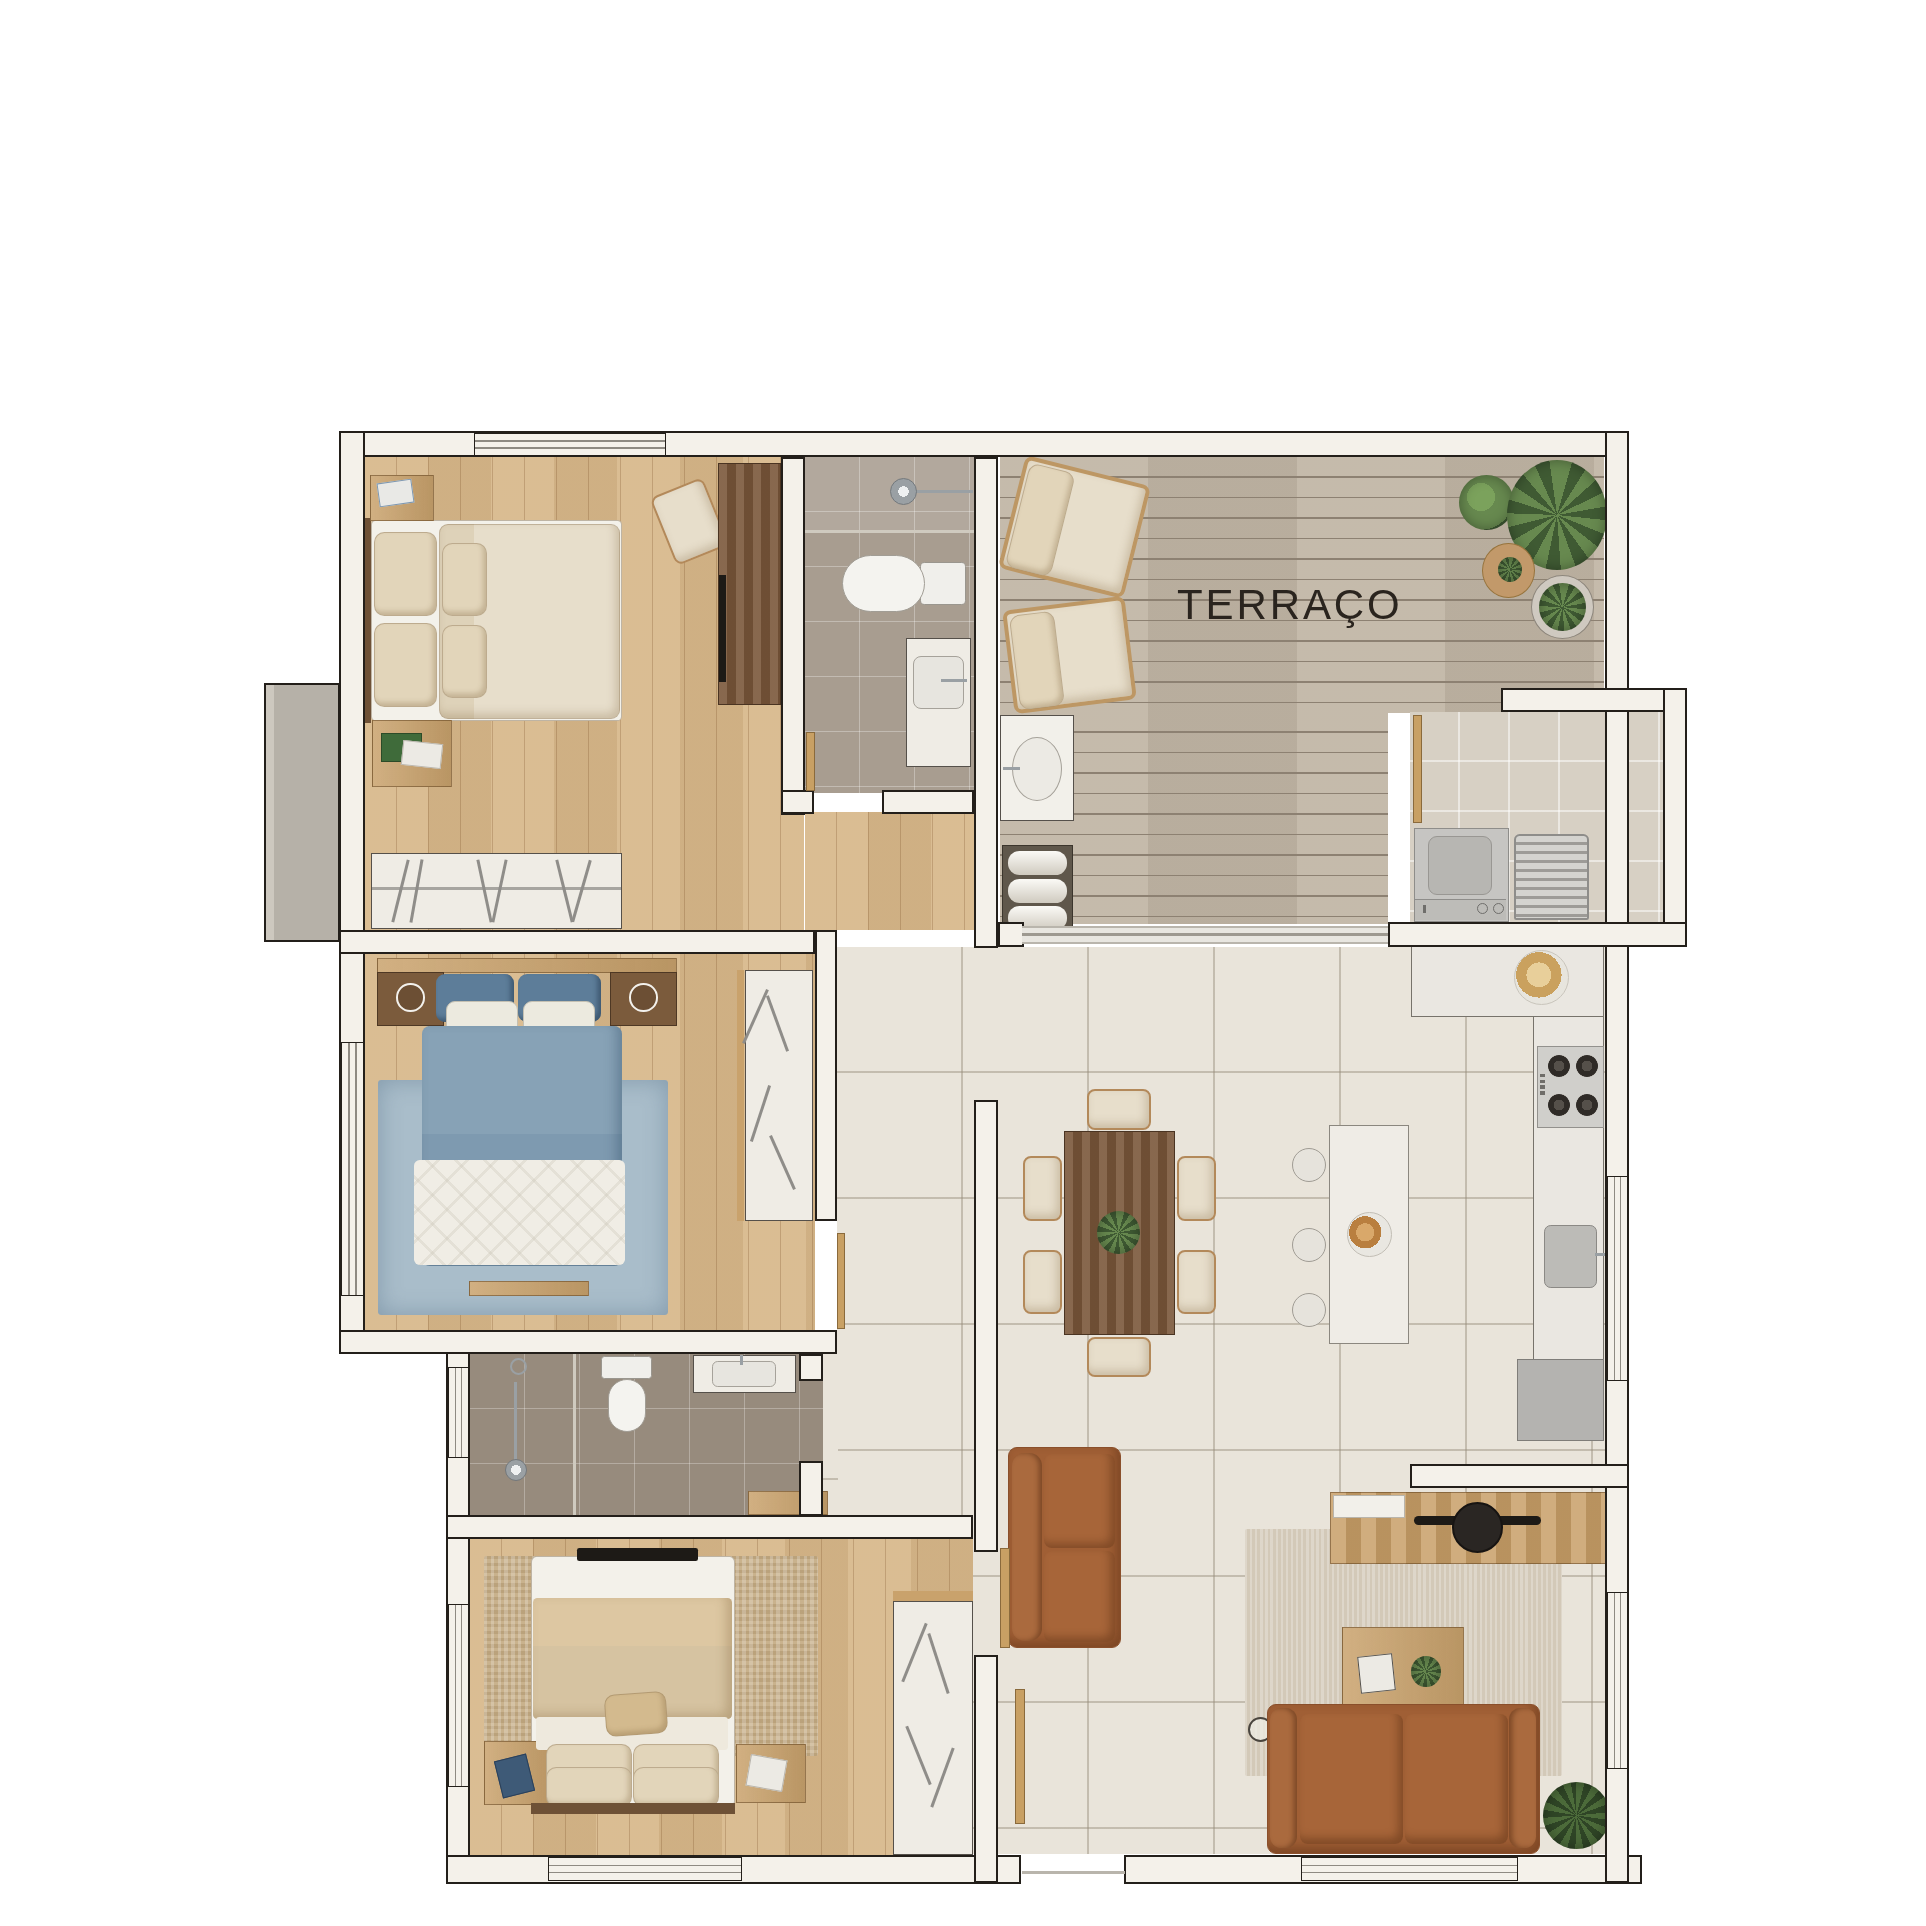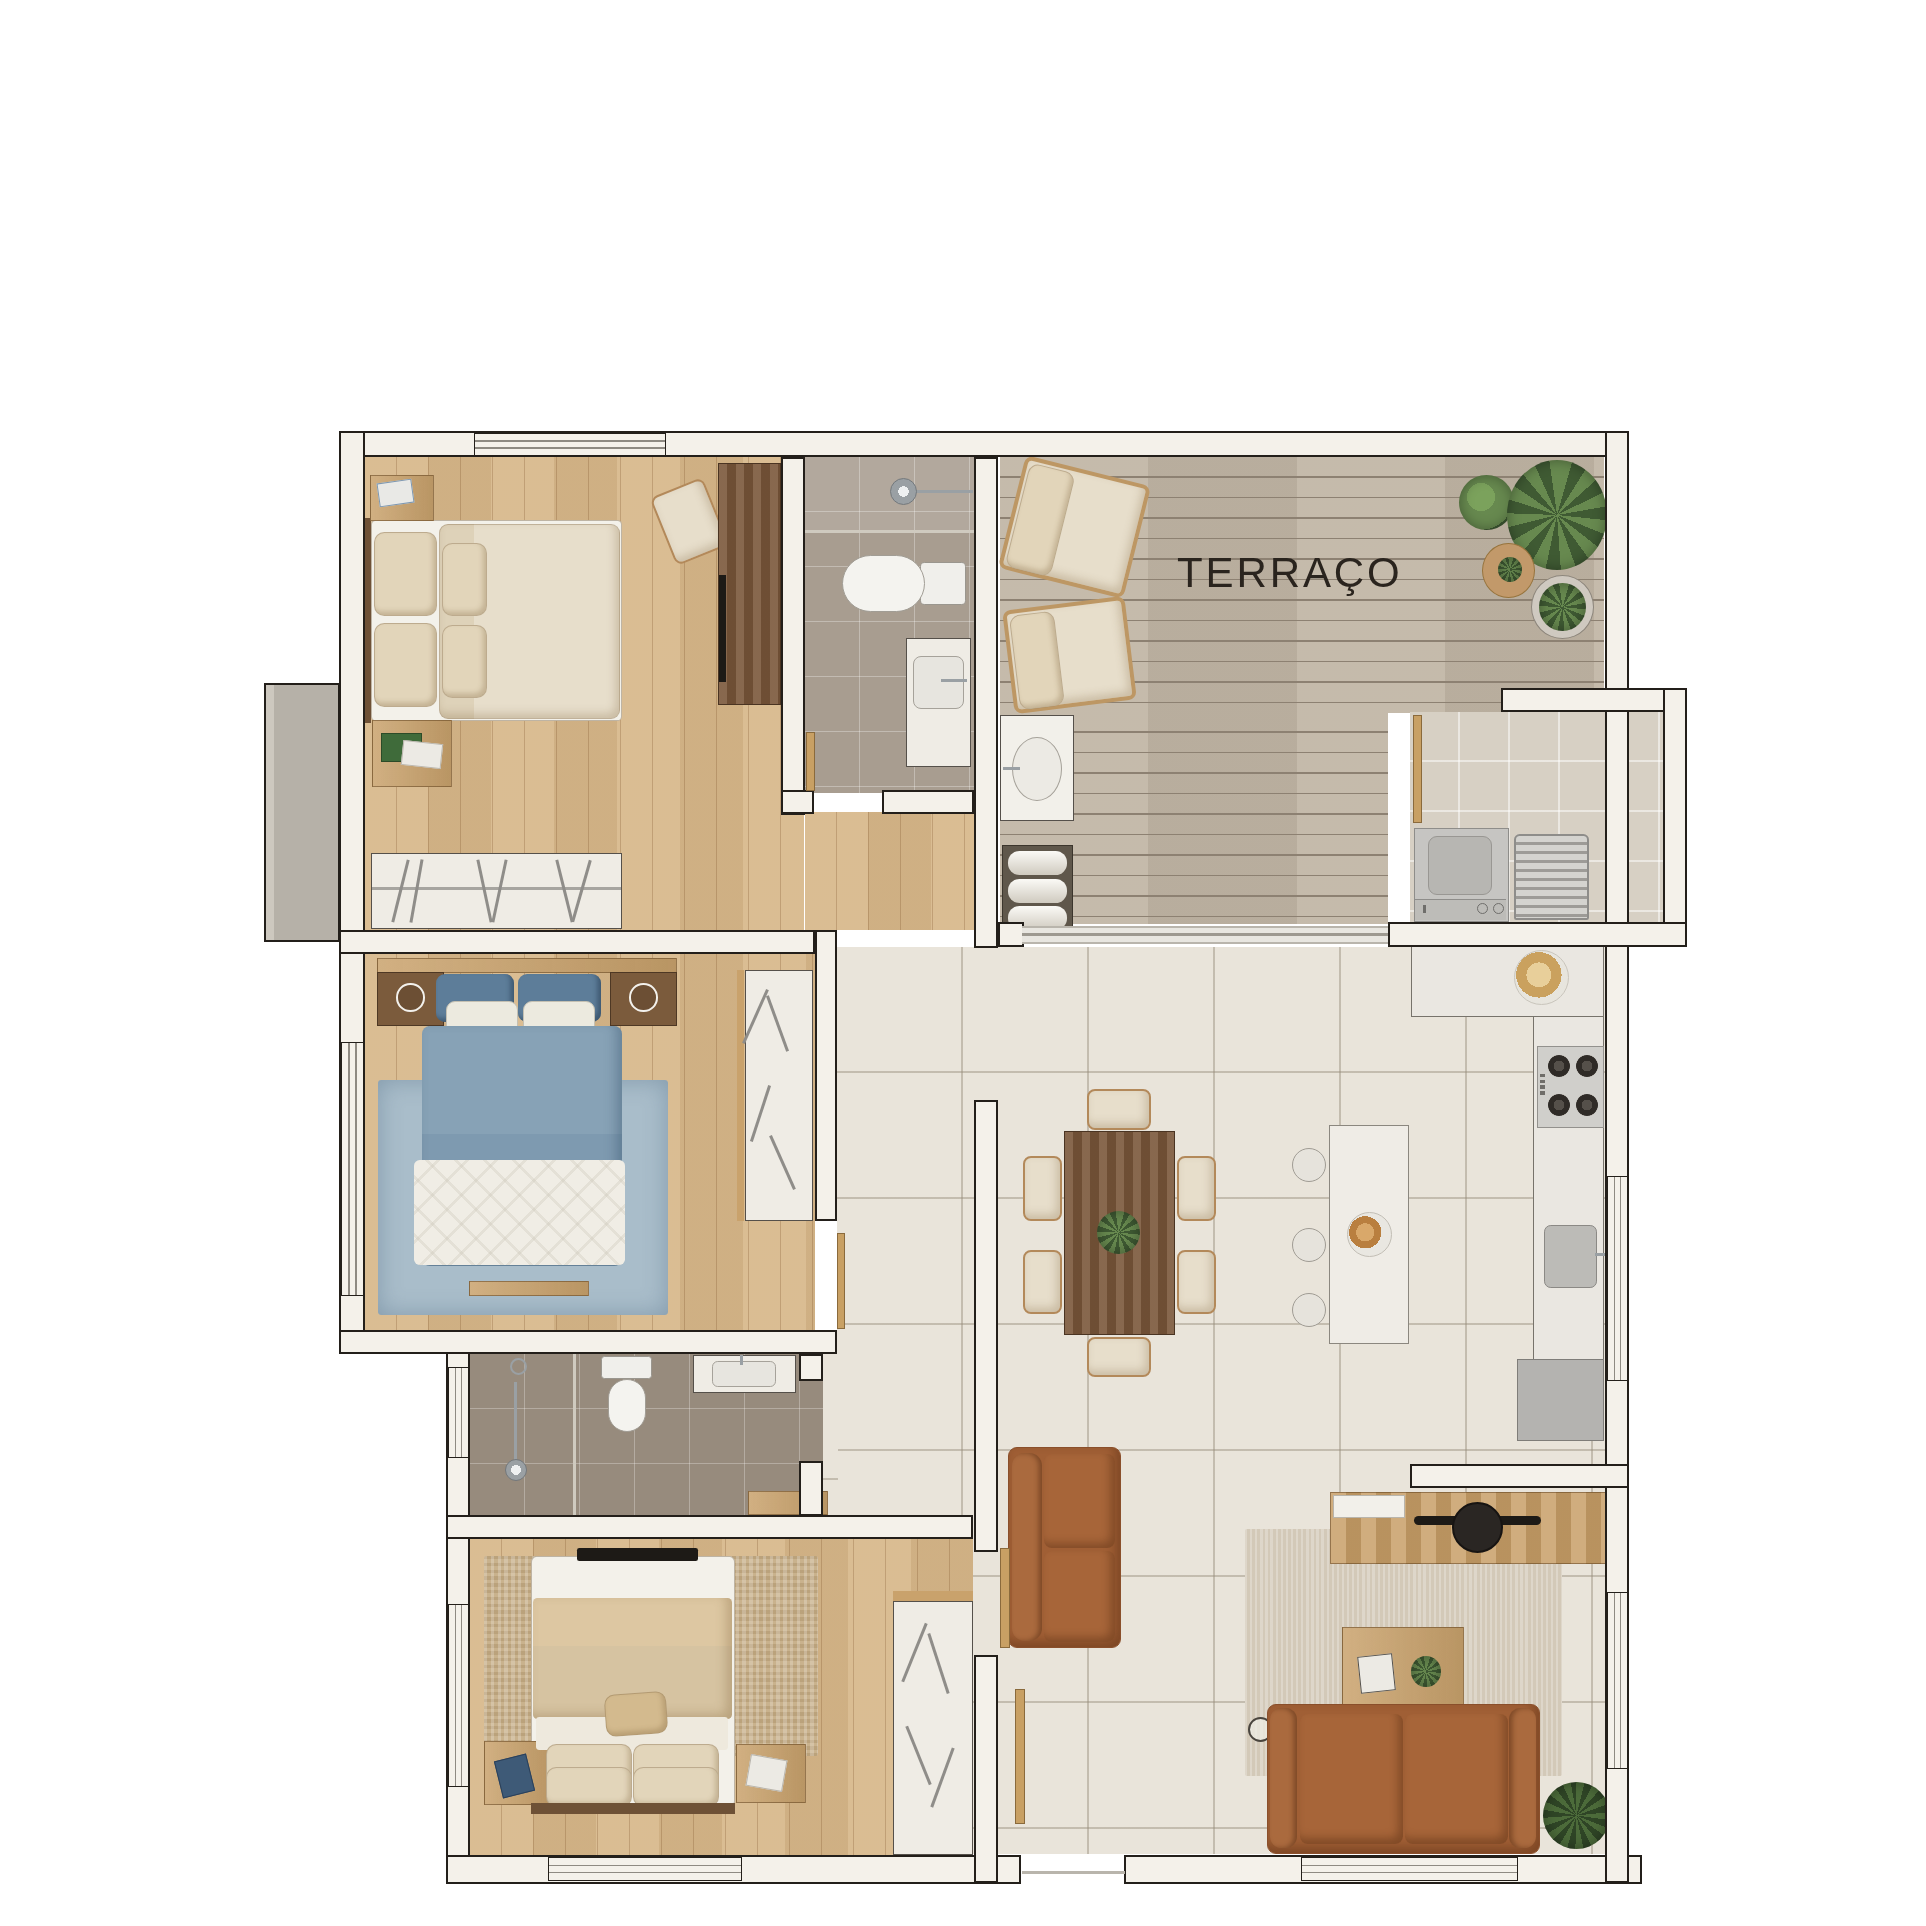--- a/index.html
+++ b/index.html
@@ -121,21 +121,21 @@
   <div class="fur3" style="left:913px;top:656px;width:51px;height:53px;background:#e7e5df;border:1.7px solid #a6a29a;border-radius:8px;"></div>
   <div class="fur3 chrome" style="left:941px;top:679px;width:26px;height:3.4px;"></div>
   <div class="door" style="left:806px;top:732px;width:9px;height:59px;"></div>
 
   <div class="fur3 crm rd" style="left:1010px;top:469px;width:129px;height:116px;transform:rotate(14deg);border:4px solid #bd9764;">
     <div class="pillow" style="left:2.3px;top:2.3px;width:47px;height:107px;"></div>
   </div>
   <div class="fur3 crm rd" style="left:1008px;top:603px;width:123px;height:104px;transform:rotate(-7deg);border:4px solid #bd9764;">
     <div class="pillow" style="left:2.3px;top:2.3px;width:45px;height:95px;"></div>
   </div>
-  <div class="label" style="left:1177px;top:549px;width:342px;height:51px;">TERRAÇO</div>
+  <div class="label" style="left:1177px;top:581px;width:342px;height:51px;">TERRAÇO</div>
   <div class="plant" style="left:1459px;top:475px;width:55px;height:55px;background:radial-gradient(circle at 40% 40%,#7ba25c 0 30%,var(--green) 30% 70%,var(--greendk) 70% 100%);"></div>
   <div class="plant" style="left:1507px;top:460px;width:100px;height:110px;"></div>
   <div class="fur3" style="left:1482px;top:543px;width:53px;height:55px;border-radius:50%;background:#c2996a;border:1.7px solid #97743d;"></div>
   <div class="plant" style="left:1498px;top:557px;width:24px;height:25px;"></div>
   <div class="fur3" style="left:1531px;top:575px;width:63px;height:64px;border-radius:50%;background:#cfc9c0;border:1.7px solid #8d867c;"></div>
   <div class="plant" style="left:1539px;top:583px;width:47px;height:48px;"></div>
   <div class="fur3 whiteu" style="left:1000px;top:715px;width:74px;height:106px;background:#f2f0ea;"></div>
   <div class="fur3" style="left:1012px;top:737px;width:50px;height:64px;border-radius:50%;background:#eceae4;border:1.7px solid #a5a199;"></div>
   <div class="fur3 chrome" style="left:1003px;top:767px;width:17px;height:3.4px;"></div>
   <div class="fur3" style="left:1002px;top:845px;width:71px;height:90px;background:#5f574b;border:1.7px solid #3c362d;"></div>

